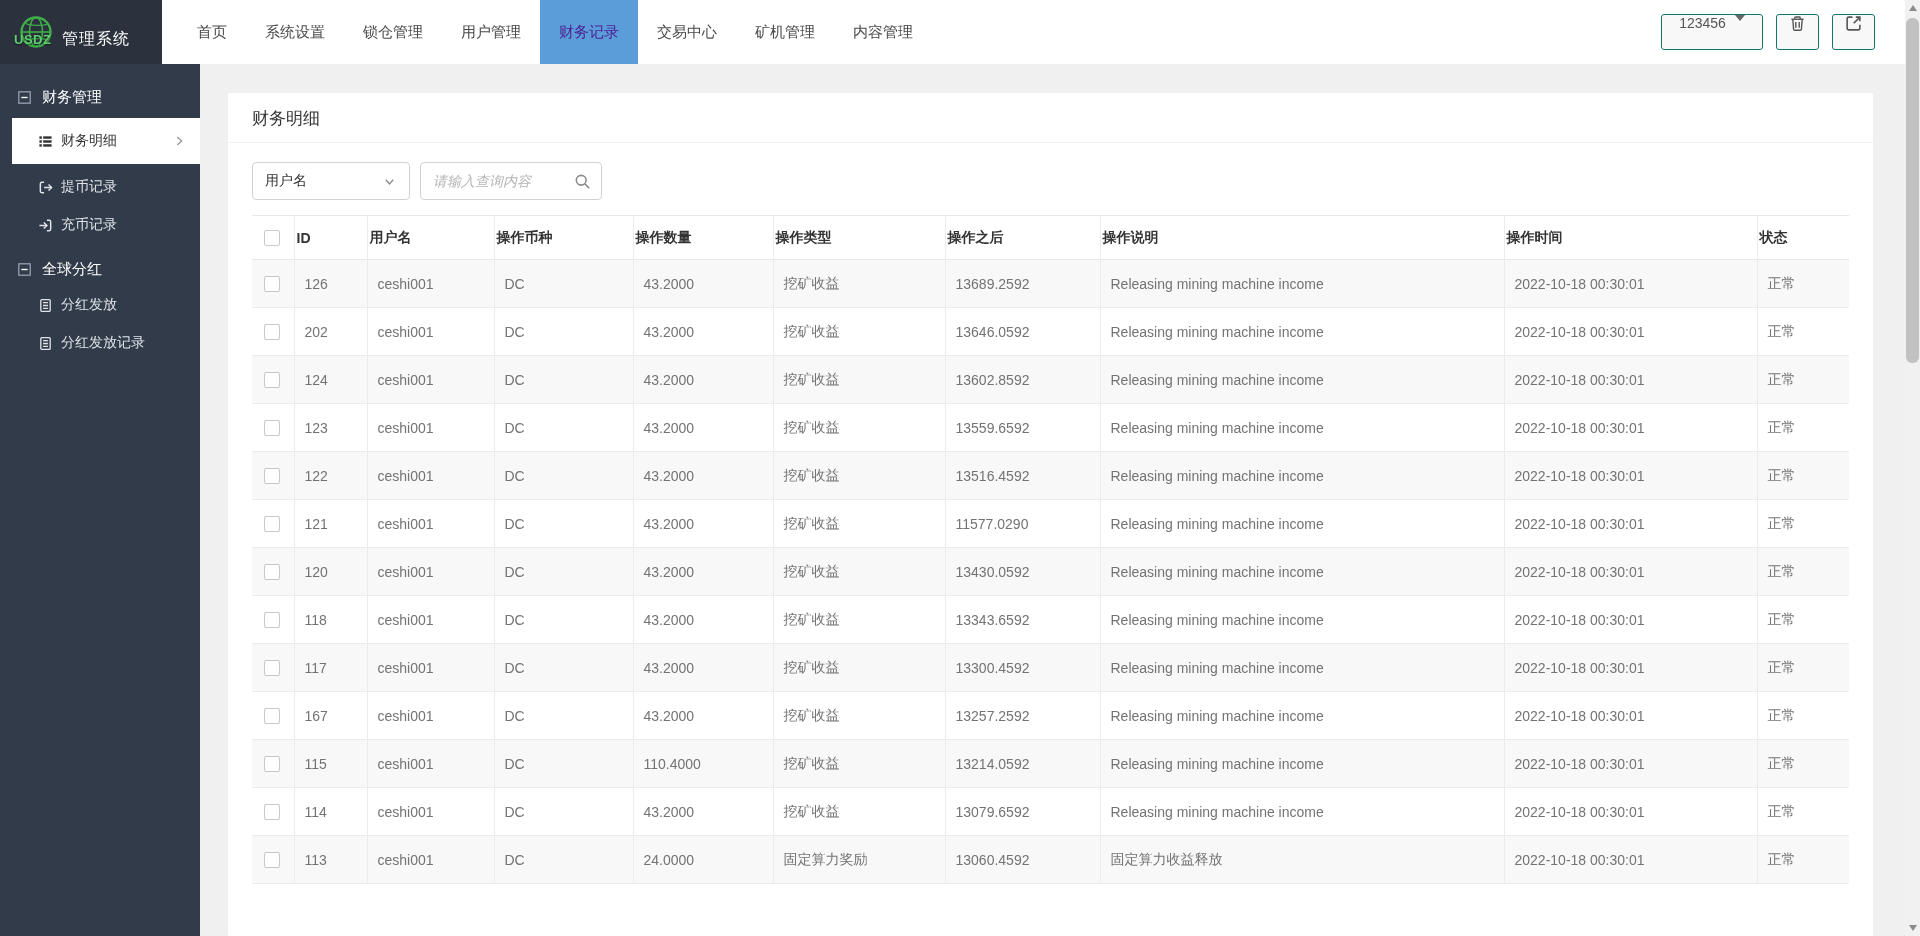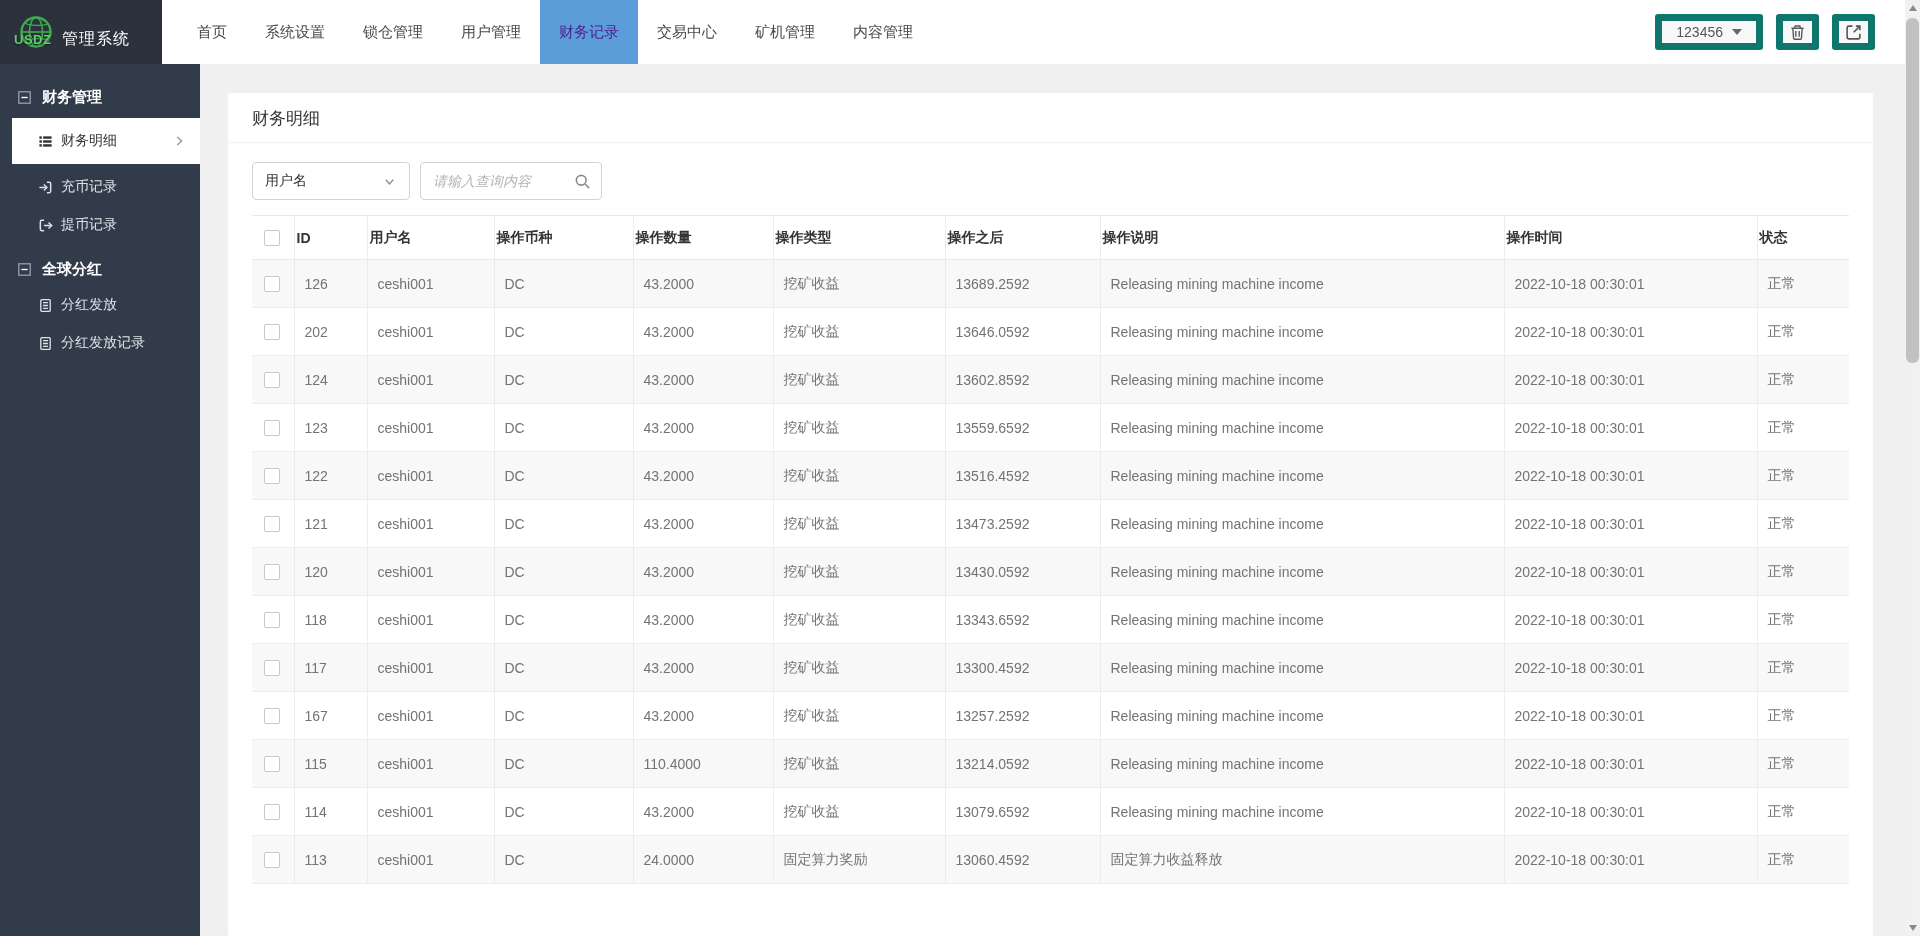--- a/index.html
+++ b/index.html
@@ -21,28 +21,28 @@
   header{position:absolute;left:0;top:0;width:1905px;height:64px;background:#fff;display:flex;align-items:stretch;z-index:5;}
   .logo{width:162px;background:var(--header-dark);display:flex;align-items:center;padding-left:18px;position:relative;flex:0 0 162px;}
   .logo .globe-wrap{position:relative;width:40px;height:44px;flex:0 0 40px;}
   .logo .globe-wrap svg{position:absolute;left:0;top:4px;}
   .logo .usdz{position:absolute;left:-4px;bottom:7px;color:#5ecf6e;font-weight:bold;font-size:13px;letter-spacing:.5px;text-shadow:0 1px 2px rgba(0,0,0,.55);}
   .logo .brand{color:#fff;font-size:16px;margin-left:4px;margin-top:14px;letter-spacing:1px;}
   nav{display:flex;align-items:stretch;flex:1 1 auto;padding-left:16px;}
   .nav-item{display:flex;align-items:center;padding:0 19px;font-size:15px;color:#4a4a4a;cursor:pointer;text-decoration:none;}
   .nav-item.active{background:var(--accent);color:#4c1d95;}
   .header-right{display:flex;align-items:center;gap:13px;padding-right:30px;}
-  .hbtn{height:36px;border:7px solid #0f766e;background:#f8f8f8;border-radius:3px;color:#555;font-size:14px;display:flex;align-items:center;justify-content:center;cursor:pointer;font-family:inherit;}
+  .hbtn{height:36px;border:1px solid #0f766e;background:#f8f8f8;border-radius:3px;color:#555;font-size:14px;display:flex;align-items:flex-start;justify-content:center;cursor:pointer;font-family:inherit;}
   .hbtn.user{padding:0 14px;gap:9px;min-width:102px;}
   .hbtn.sq{width:43px;}
   .caret{width:0;height:0;border-left:5px solid transparent;border-right:5px solid transparent;border-top:6px solid #666;display:inline-block;}
 
   
   aside{position:absolute;left:0;top:64px;bottom:0;width:200px;background:var(--sidebar-bg);padding-top:16px;z-index:4;}
-  .sec-header{height:34px;display:flex;align-items:center;padding-left:18px;gap:11px;color:#fff;font-size:15px;font-weight:bold;cursor:pointer;}
+  .sec-header{height:34px;display:flex;align-items:center;padding-left:18px;gap:11px;color:#fff;font-size:15px;font-weight:normal;cursor:pointer;}
   .side-item{height:38px;display:flex;align-items:center;padding-left:38px;gap:8px;color:#dfe3e8;font-size:14px;cursor:pointer;}
   .side-item .ic{display:flex;align-items:center;}
   .side-item.active{background:#fff;color:#333;height:46px;margin-left:12px;padding-left:26px;margin-top:4px;margin-bottom:4px;}
   .side-item.active .chev{margin-left:auto;margin-right:14px;display:flex;align-items:center;}
   .sec-gap{height:8px;}
 
   
   main{position:absolute;left:200px;top:64px;right:15px;bottom:0;background:var(--page-bg);padding:29px 32px 0 28px;overflow:hidden;}
   .card{background:#fff;height:calc(100% - 0px);border-radius:2px;overflow:hidden;}
   .card-title{font-size:17px;color:var(--text-primary);padding:14px 24px 12px;border-bottom:1px solid #f2f2f2;}
@@ -152,36 +152,36 @@
       <span>财务明细</span>
       <span class="chev">
         <svg width="14" height="14" viewBox="0 0 16 16" fill="none" stroke="#9a9a9a" stroke-width="1.6">
           <polyline points="6,3.5 11,8 6,12.5"></polyline>
         </svg>
       </span>
     </div>
     <div class="side-item">
       <span class="ic">
         <svg width="15" height="15" viewBox="0 0 16 16" fill="none" stroke="#dfe3e8" stroke-width="1.6">
+          <path d="M6.5 2.5H4A1.5 1.5 0 0 0 2.5 4v8A1.5 1.5 0 0 0 4 13.5h2.5"></path>
+          <path d="M6.5 8h8"></path>
+          <path d="M11.2 4.8L14.5 8l-3.3 3.2"></path>
+        </svg>
+      </span>
+      <span>提币记录</span>
+    </div>
+    <div class="side-item">
+      <span class="ic">
+        <svg width="15" height="15" viewBox="0 0 16 16" fill="none" stroke="#dfe3e8" stroke-width="1.6">
           <path d="M9.5 2.5h2.5A1.5 1.5 0 0 1 13.5 4v8a1.5 1.5 0 0 1-1.5 1.5H9.5"></path>
           <path d="M1.5 8h7.5"></path>
           <path d="M6.2 4.8L9.5 8l-3.3 3.2"></path>
         </svg>
       </span>
       <span>充币记录</span>
-    </div>
-    <div class="side-item">
-      <span class="ic">
-        <svg width="15" height="15" viewBox="0 0 16 16" fill="none" stroke="#dfe3e8" stroke-width="1.6">
-          <path d="M6.5 2.5H4A1.5 1.5 0 0 0 2.5 4v8A1.5 1.5 0 0 0 4 13.5h2.5"></path>
-          <path d="M6.5 8h8"></path>
-          <path d="M11.2 4.8L14.5 8l-3.3 3.2"></path>
-        </svg>
-      </span>
-      <span>提币记录</span>
     </div>
     <div class="sec-gap"></div>
     <div class="sec-header">
       <span style="display: flex;">
         <svg width="13" height="13" viewBox="0 0 13 13">
           <rect x="0.8" y="0.8" width="11.4" height="11.4" fill="none" stroke="#97a0b0" stroke-width="1.3"></rect>
           <line x1="3.4" y1="6.5" x2="9.6" y2="6.5" stroke="#fff" stroke-width="1.4"></line>
         </svg>
       </span>
       <span>全球分红</span>
@@ -316,21 +316,21 @@
             <td>2022-10-18 00:30:01</td>
             <td>正常</td>
           </tr>
           <tr>
             <td class="cb-cell"><span class="cb"></span></td>
             <td>121</td>
             <td>ceshi001</td>
             <td>DC</td>
             <td>43.2000</td>
             <td>挖矿收益</td>
-            <td>13473.2592</td>
+            <td>11577.0290</td>
             <td>Releasing mining machine income</td>
             <td>2022-10-18 00:30:01</td>
             <td>正常</td>
           </tr>
           <tr>
             <td class="cb-cell"><span class="cb"></span></td>
             <td>120</td>
             <td>ceshi001</td>
             <td>DC</td>
             <td>43.2000</td>

